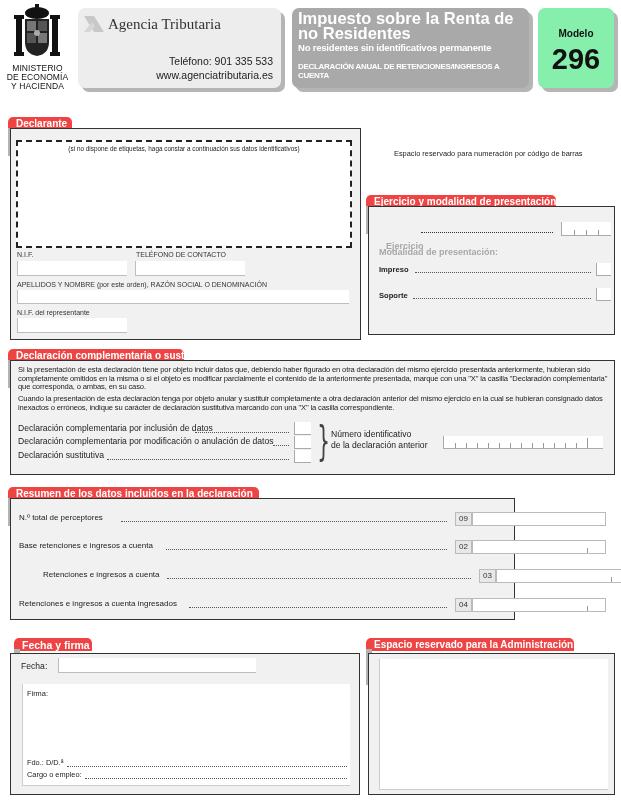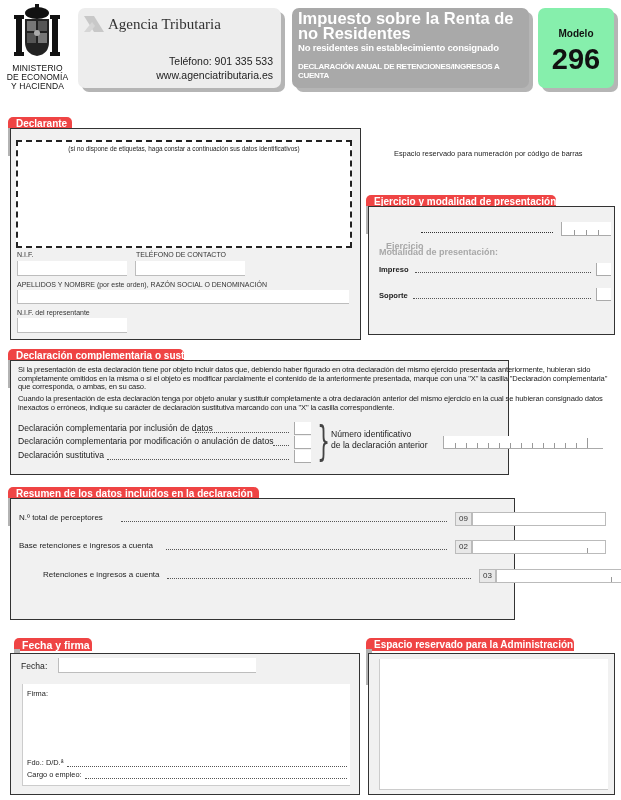--- a/index.html
+++ b/index.html
@@ -72,21 +72,21 @@
   <div class="abs agency-name" style="left:30px;top:8px;">Agencia Tributaria</div>
   <div class="abs agency-contact" style="right:8px;top:46px;">
     <div>Teléfono: 901 335 533</div>
     <div>www.agenciatributaria.es</div>
   </div>
 </div>
 
 <div class="abs hbox title-box" style="left:292px;top:8px;width:237px;height:80px;padding:3px 6px;">
   <div class="title-main">Impuesto sobre la Renta de</div>
   <div class="title-main">no Residentes</div>
-  <div class="title-sub" style="margin-top:2px;">No residentes sin establecimiento consignado</div>
+  <div class="title-sub" style="margin-top:2px;">No residentes sin identificativos permanente</div>
   <div class="title-decl" style="margin-top:9px;">DECLARACIÓN ANUAL DE RETENCIONES/INGRESOS A CUENTA</div>
 </div>
 
 <div class="abs hbox model-box" style="left:538px;top:8px;width:76px;height:80px;text-align:center;">
   <div class="modelo-label" style="margin-top:20px;">Modelo</div>
   <div class="modelo-number" style="margin-top:4px;">296</div>
 </div>
 
 <div class="abs tab" style="left:8px;top:117px;width:64px;">Declarante</div>
 <div class="abs tab-shadow" style="left:8px;top:128px;height:28px;"></div>
@@ -120,21 +120,21 @@
   <div class="abs txt" style="left:10px;top:58px;font-weight:bold;font-size:7.6px;">Impreso</div>
   <div class="abs dotted" style="left:46px;top:65px;width:176px;"></div>
   <div class="abs cbox" style="left:227px;top:56px;width:15px;height:13px;"></div>
   <div class="abs txt" style="left:10px;top:84px;font-weight:bold;font-size:7.6px;">Soporte</div>
   <div class="abs dotted" style="left:44px;top:91px;width:178px;"></div>
   <div class="abs cbox" style="left:227px;top:81px;width:15px;height:13px;"></div>
 </div>
 
 <div class="abs tab" style="left:8px;top:349px;width:176px;">Declaración complementaria o sustitutiva</div>
 <div class="abs tab-shadow" style="left:8px;top:360px;height:28px;"></div>
-<div class="abs sbox" style="left:10px;top:360px;width:499px;height:115px;">
+<div class="abs sbox" style="left:10px;top:360px;width:605px;height:115px;">
   <div class="abs para" style="left:7px;top:5px;width:594px;">Si la presentación de esta declaración tiene por objeto incluir datos que, debiendo haber figurado en otra declaración del mismo ejercicio presentada anteriormente, hubieran sido completamente omitidos en la misma o si el objeto es modificar parcialmente el contenido de la anteriormente presentada, marque con una "X" la casilla "Declaración complementaria" que corresponda, o ambas, en su caso.</div>
   <div class="abs para" style="left:7px;top:34px;width:594px;">Cuando la presentación de esta declaración tenga por objeto anular y sustituir completamente a otra declaración anterior del mismo ejercicio en la cual se hubieran consignado datos inexactos o erróneos, indique su carácter de declaración sustitutiva marcando con una "X" la casilla correspondiente.</div>
 
   <div class="abs txt" style="left:7px;top:62px;font-size:8.6px;">Declaración complementaria por inclusión de datos</div>
   <div class="abs dotted" style="left:184px;top:71px;width:94px;"></div>
   <div class="abs txt" style="left:7px;top:75px;font-size:8.6px;">Declaración complementaria por modificación o anulación de datos</div>
   <div class="abs dotted" style="left:262px;top:84px;width:16px;"></div>
   <div class="abs txt" style="left:7px;top:89px;font-size:8.6px;">Declaración sustitutiva</div>
   <div class="abs dotted" style="left:96px;top:98px;width:182px;"></div>
 
@@ -180,20 +180,28 @@
       </div>
   </div>
   <div class="abs" style="left:0;top:69px;width:600px;height:16px;margin-left:24px;">
     <div class="abs txt" style="left:8px;top:2px;">Retenciones e ingresos a cuenta</div>
     <div class="abs dotted" style="left:132px;top:10px;width:304px;"></div>
     <div class="abs casilla-num" style="left:444px;top:1px;width:17px;height:14px;">03</div>
     <div class="abs casilla-field" style="left:461px;top:1px;width:134px;height:14px;">
         <span class="tick" style="left:114px;"></span>
       </div>
   </div>
+  <div class="abs" style="left:0;top:98px;width:600px;height:16px;">
+    <div class="abs txt" style="left:8px;top:2px;">Retenciones e ingresos a cuenta ingresados</div>
+    <div class="abs dotted" style="left:178px;top:10px;width:258px;"></div>
+    <div class="abs casilla-num" style="left:444px;top:1px;width:17px;height:14px;">04</div>
+    <div class="abs casilla-field" style="left:461px;top:1px;width:134px;height:14px;">
+        <span class="tick" style="left:114px;"></span>
+      </div>
+  </div>
 </div>
 
 <div class="abs tab" style="left:14px;top:638px;width:78px;font-size:10.5px;">Fecha y firma</div>
 <div class="abs tab-shadow" style="left:14px;top:649px;height:28px;"></div>
 <div class="abs sbox" style="left:10px;top:653px;width:350px;height:142px;">
   <div class="abs txt" style="left:10px;top:7px;font-size:8.6px;">Fecha:</div>
   <div class="abs field" style="left:47px;top:4px;width:198px;height:15px;"></div>
   <div class="abs" style="left:11px;top:30px;width:328px;height:102px;background:#fff;border-left:1px solid #ccc;border-bottom:1px solid #ccc;">
     <div class="abs txt" style="left:4px;top:5px;font-size:7.4px;">Firma:</div>
     <div class="abs txt" style="left:4px;top:74px;font-size:7.4px;">Fdo.: D/D.ª</div>

